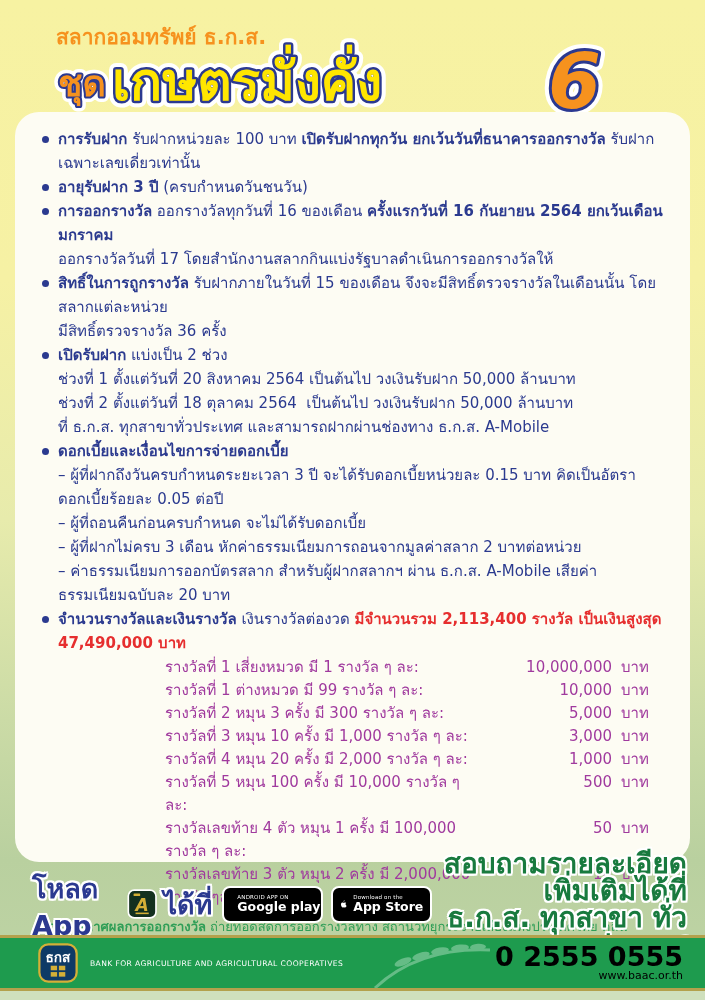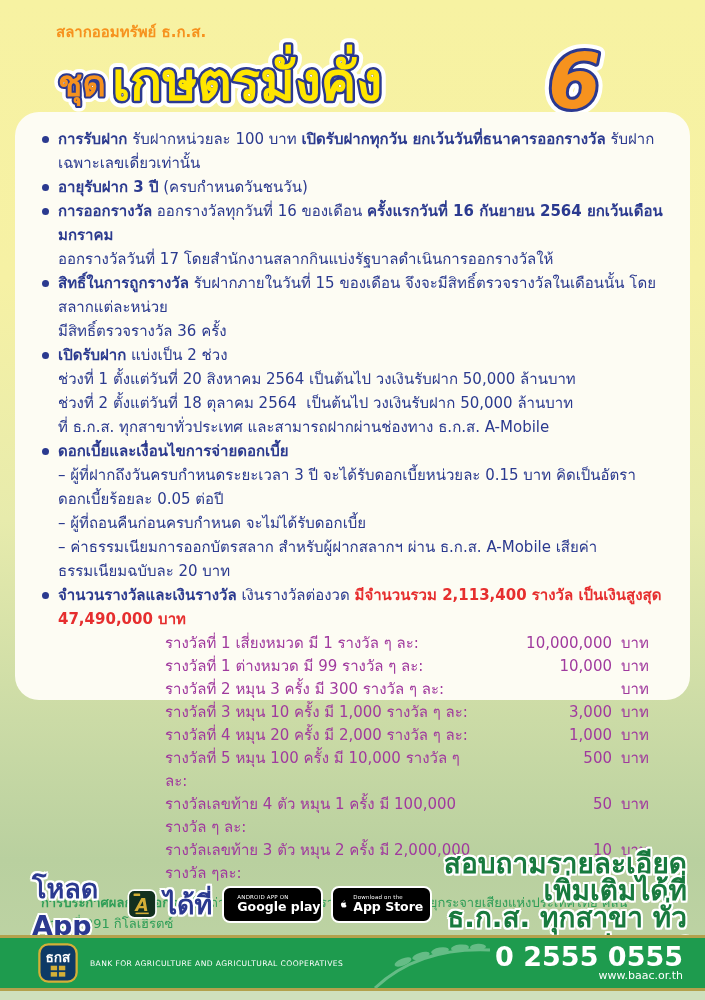--- a/index.html
+++ b/index.html
@@ -3,36 +3,36 @@
 <meta charset="utf-8">
 <style>
   * { margin:0; padding:0; box-sizing:border-box; }
   html,body { width:705px; }
   body { font-family:"DejaVu Sans","Liberation Sans",sans-serif; }
   .page {
     position:relative; width:705px; height:1000px; overflow:hidden;
     background:linear-gradient(180deg,#f7f2a2 0%,#f6f1a4 28%,#e7ebac 52%,#cbdba6 72%,#b9d09f 86%,#bfd4a6 100%);
   }
   
-  .brand { position:absolute; left:56px; top:20px; font-size:15px; font-weight:bold; color:#f6921e; }
+  .brand { position:absolute; left:56px; top:20px; font-size:21px; font-weight:bold; color:#f6921e; }
   .title-svg { position:absolute; left:46px; top:36px; width:600px; height:80px; overflow:visible; }
   .title-svg text { font-family:"DejaVu Sans","Liberation Sans",sans-serif; font-weight:900; stroke-linejoin:round; paint-order:stroke fill; }
   .tw { stroke:#ffffff; fill:#ffffff; }
   .t-chud  { font-size:36px; }
   .t-name  { font-size:53px; }
   .t-num   { font-size:76px; font-style:italic; }
   .t-chud.tc { fill:#f6921e; stroke:#2b3990; stroke-width:4px; }
   .t-name.tc { fill:#ffe600; stroke:#2b3990; stroke-width:5px; }
   .t-num.tc  { fill:#f6921e; stroke:#2b3990; stroke-width:6px; }
   .t-chud.tw { stroke-width:11px; }
   .t-name.tw { stroke-width:13px; }
   .t-num.tw  { stroke-width:14px; }
   
   .panel {
-    position:absolute; left:15px; right:15px; top:112px; height:588px;
+    position:absolute; left:15px; right:15px; top:112px; height:750px;
     background:#fdfcf3; border-radius:24px; padding:15px 24px 0 26px;
   }
   .bullet, .cont { position:relative; padding-left:17px; color:#2b3a8f; font-size:15px; line-height:24px; white-space:pre-wrap; }
   .bullet b, .cont b { font-weight:bold; }
   .dot { position:absolute; left:1px; top:9px; width:7px; height:7px; border-radius:50%; background:#2b3a8f; }
   .red { color:#e62e2e; font-weight:bold; }
   
   .prizes { margin:1px 0 0 124px; }
   .prize-row { display:flex; color:#a03a9e; font-size:15px; line-height:23px; }
   .prize-label { flex:1; }
@@ -54,21 +54,21 @@
   .contact { margin-left:auto; text-align:right; color:#187a3e; font-weight:900; line-height:27px; font-size:28px; }
   
   .footer { position:absolute; left:0; right:0; bottom:0; }
   .gold-line { height:3px; background:#b3a14c; }
   .bar { height:50px; background:#1e9b4e; display:flex; align-items:center; padding:0 22px 0 38px; position:relative; overflow:hidden; }
   .baac-logo { width:40px; height:40px; flex:0 0 auto; }
   .bank-names { margin-left:12px; color:#fff; }
   .bank-th { font-size:14px; line-height:17px; }
   .bank-en { font-size:7.6px; letter-spacing:.4px; }
   .rice { position:absolute; right:210px; top:2px; width:130px; height:48px; opacity:.55; }
-  .phone-block { margin-left:auto; text-align:right; color:#ffffff; position:relative; }
+  .phone-block { margin-left:auto; text-align:right; color:#000000; position:relative; }
   .phone { font-size:27px; font-weight:bold; line-height:26px; }
   .site { font-size:11px; line-height:12px; }
   .bottom-strip { height:9px; background:#cfe0bd; }
 </style>
 </head>
 <body>
 
 <div class="page">
 
   <div class="brand">สลากออมทรัพย์ ธ.ก.ส.</div>
@@ -96,39 +96,41 @@
     <p class="bullet"><span class="dot"></span><b>เปิดรับฝาก</b><span> แบ่งเป็น 2 ช่วง</span></p>
     <p class="cont">ช่วงที่ 1 ตั้งแต่วันที่ 20 สิงหาคม 2564 เป็นต้นไป วงเงินรับฝาก 50,000 ล้านบาท</p>
     <p class="cont">ช่วงที่ 2 ตั้งแต่วันที่ 18 ตุลาคม 2564  เป็นต้นไป วงเงินรับฝาก 50,000 ล้านบาท</p>
     <p class="cont">ที่ ธ.ก.ส. ทุกสาขาทั่วประเทศ และสามารถฝากผ่านช่องทาง ธ.ก.ส. A-Mobile</p>
 
     <p class="bullet"><span class="dot"></span><b>ดอกเบี้ยและเงื่อนไขการจ่ายดอกเบี้ย</b></p>
     <div>
 
     <p class="cont">– ผู้ที่ฝากถึงวันครบกำหนดระยะเวลา 3 ปี จะได้รับดอกเบี้ยหน่วยละ 0.15 บาท คิดเป็นอัตราดอกเบี้ยร้อยละ 0.05 ต่อปี</p>
         <p class="cont">– ผู้ที่ถอนคืนก่อนครบกำหนด จะไม่ได้รับดอกเบี้ย</p>
+        <p class="cont">– ผู้ที่ฝากไม่ครบ 3 เดือน หักค่าธรรมเนียมการถอนจากมูลค่าสลาก 2 บาทต่อหน่วย</p>
         <p class="cont">– ค่าธรรมเนียมการออกบัตรสลาก สำหรับผู้ฝากสลากฯ ผ่าน ธ.ก.ส. A-Mobile เสียค่าธรรมเนียมฉบับละ 20 บาท</p>
       </div>
 
     <p class="bullet"><span class="dot"></span><b>จำนวนรางวัลและเงินรางวัล</b><span> เงินรางวัลต่องวด </span><span class="red">มีจำนวนรวม 2,113,400 รางวัล เป็นเงินสูงสุด 47,490,000 บาท</span></p>
 
     <div class="prizes">
 
     <div class="prize-row">
         <span class="prize-label">รางวัลที่ 1 เสี่ยงหมวด มี 1 รางวัล ๆ ละ:</span>
         <span class="prize-amount">10,000,000</span>
         <span class="prize-unit">บาท</span>
       </div>
         <div class="prize-row">
         <span class="prize-label">รางวัลที่ 1 ต่างหมวด มี 99 รางวัล ๆ ละ:</span>
         <span class="prize-amount">10,000</span>
         <span class="prize-unit">บาท</span>
       </div>
         <div class="prize-row">
         <span class="prize-label">รางวัลที่ 2 หมุน 3    ครั้ง มี 300 รางวัล ๆ ละ:</span>
+        <span class="prize-amount">5,000</span>
         <span class="prize-unit">บาท</span>
       </div>
         <div class="prize-row">
         <span class="prize-label">รางวัลที่ 3 หมุน 10   ครั้ง มี 1,000 รางวัล ๆ ละ:</span>
         <span class="prize-amount">3,000</span>
         <span class="prize-unit">บาท</span>
       </div>
         <div class="prize-row">
         <span class="prize-label">รางวัลที่ 4 หมุน 20   ครั้ง มี 2,000 รางวัล ๆ ละ:</span>
         <span class="prize-amount">1,000</span>

